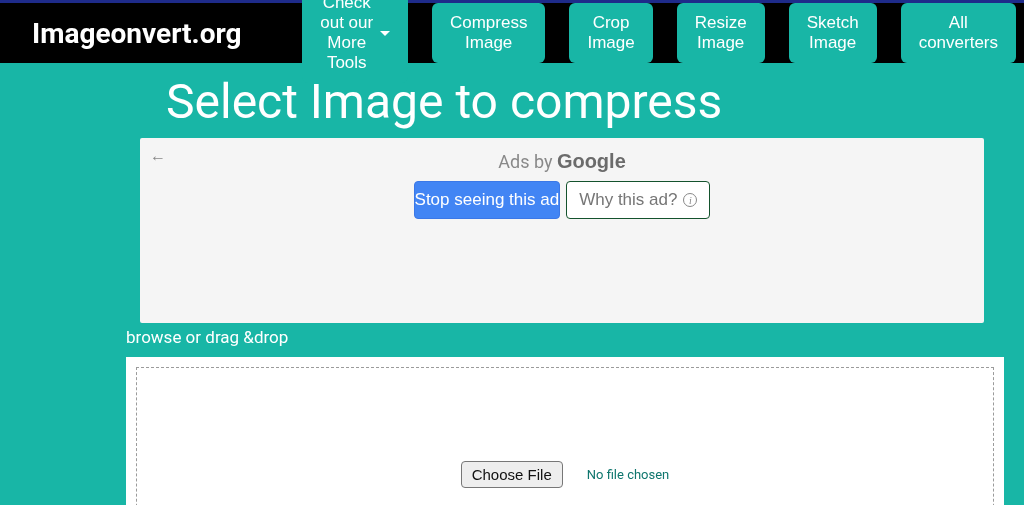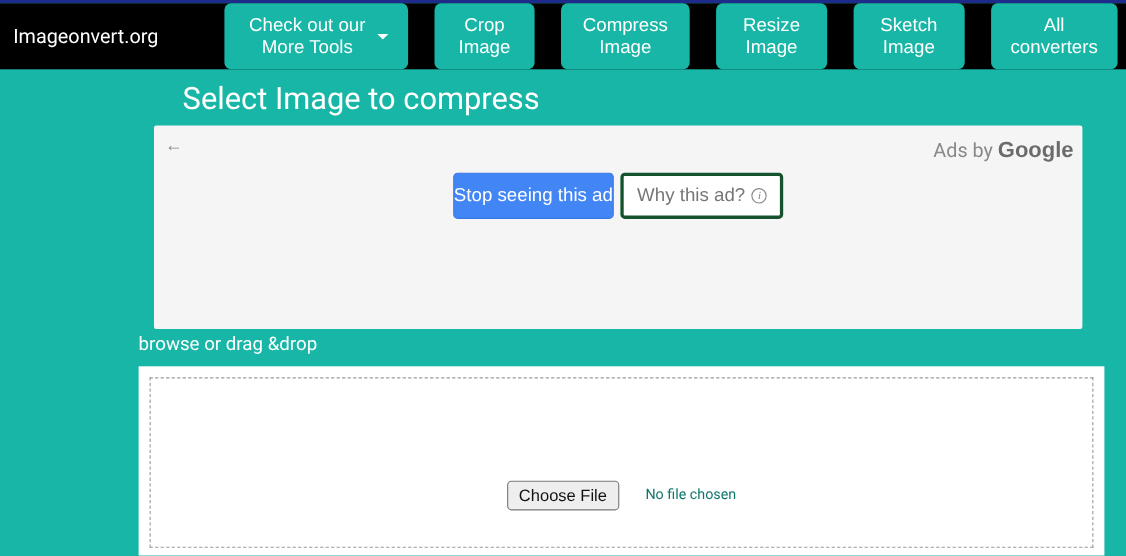--- a/index.html
+++ b/index.html
@@ -17,24 +17,25 @@
   .navbar {
     background: #000;
     height: 60px;
     display: flex;
     align-items: center;
     padding: 0 8px;
     gap: 24px;
   }
   .brand {
     color: #fff;
-    font-size: 18px;
-    font-weight: 400;
+    font-size: 28px;
+    font-weight: 700;
     padding: 0 4px;
     margin-right: 32px;
+    margin-left: 20px;
   }
   .nav-btn {
     background: #18b6a6;
     color: #fff;
     border: none;
     padding: 10px 18px;
     font-size: 17px;
     border-radius: 6px;
     cursor: pointer;
     display: flex;
@@ -43,42 +44,42 @@
   }
   .caret-down {
     width: 0; height: 0;
     border-left: 5px solid transparent;
     border-right: 5px solid transparent;
     border-top: 5px solid #fff;
     display: inline-block;
   }
   .page-title {
     color: #fff;
-    font-size: 28px;
+    font-size: 48px;
     font-weight: 400;
     padding: 10px 0 8px 166px;
   }
   .ad-card {
     background: #f5f5f5;
     margin: 0 40px 0 140px;
     height: 185px;
     border-radius: 2px;
     position: relative;
     padding: 8px;
   }
   .back-arrow {
     position: absolute;
     left: 10px;
     top: 8px;
     font-size: 16px;
     color: #888;
     cursor: pointer;
   }
   .ads-by {
-    text-align: right;
+    text-align: center;
     font-size: 18px;
     color: #898989;
     padding: 4px 0 8px 0;
   }
   .ads-by .g {
     font-family: Arial, sans-serif;
     font-weight: 600;
     font-size: 20px;
     color: #6b6b6b;
   }
@@ -92,21 +93,21 @@
     color: #fff;
     border: 1px solid #3b78e7;
     padding: 8px 0;
     font-size: 17px;
     border-radius: 4px;
     cursor: pointer;
   }
   .ad-why {
     background: #fff;
     color: #767676;
-    border: 3px solid #14532d;
+    border: 1px solid #14532d;
     padding: 8px 12px;
     font-size: 17px;
     border-radius: 4px;
     cursor: pointer;
     display: flex;
     align-items: center;
     gap: 6px;
   }
   .info-circle {
     width: 14px; height: 14px;
@@ -162,22 +163,22 @@
 <body>
 
 <div class="top-border"></div>
 
 <div class="navbar">
   <div class="brand">Imageonvert.org</div>
   <button class="nav-btn">
     <span>Check out our More Tools</span>
     <span class="caret-down"></span>
   </button>
+  <button class="nav-btn">Compress Image</button>
   <button class="nav-btn">Crop Image</button>
-  <button class="nav-btn">Compress Image</button>
   <button class="nav-btn">Resize Image</button>
   <button class="nav-btn">Sketch Image</button>
   <button class="nav-btn">All converters</button>
 </div>
 
 <h1 class="page-title">Select Image to compress</h1>
 
 <div class="ad-card">
   <span class="back-arrow">←</span>
   <div class="ads-by">

